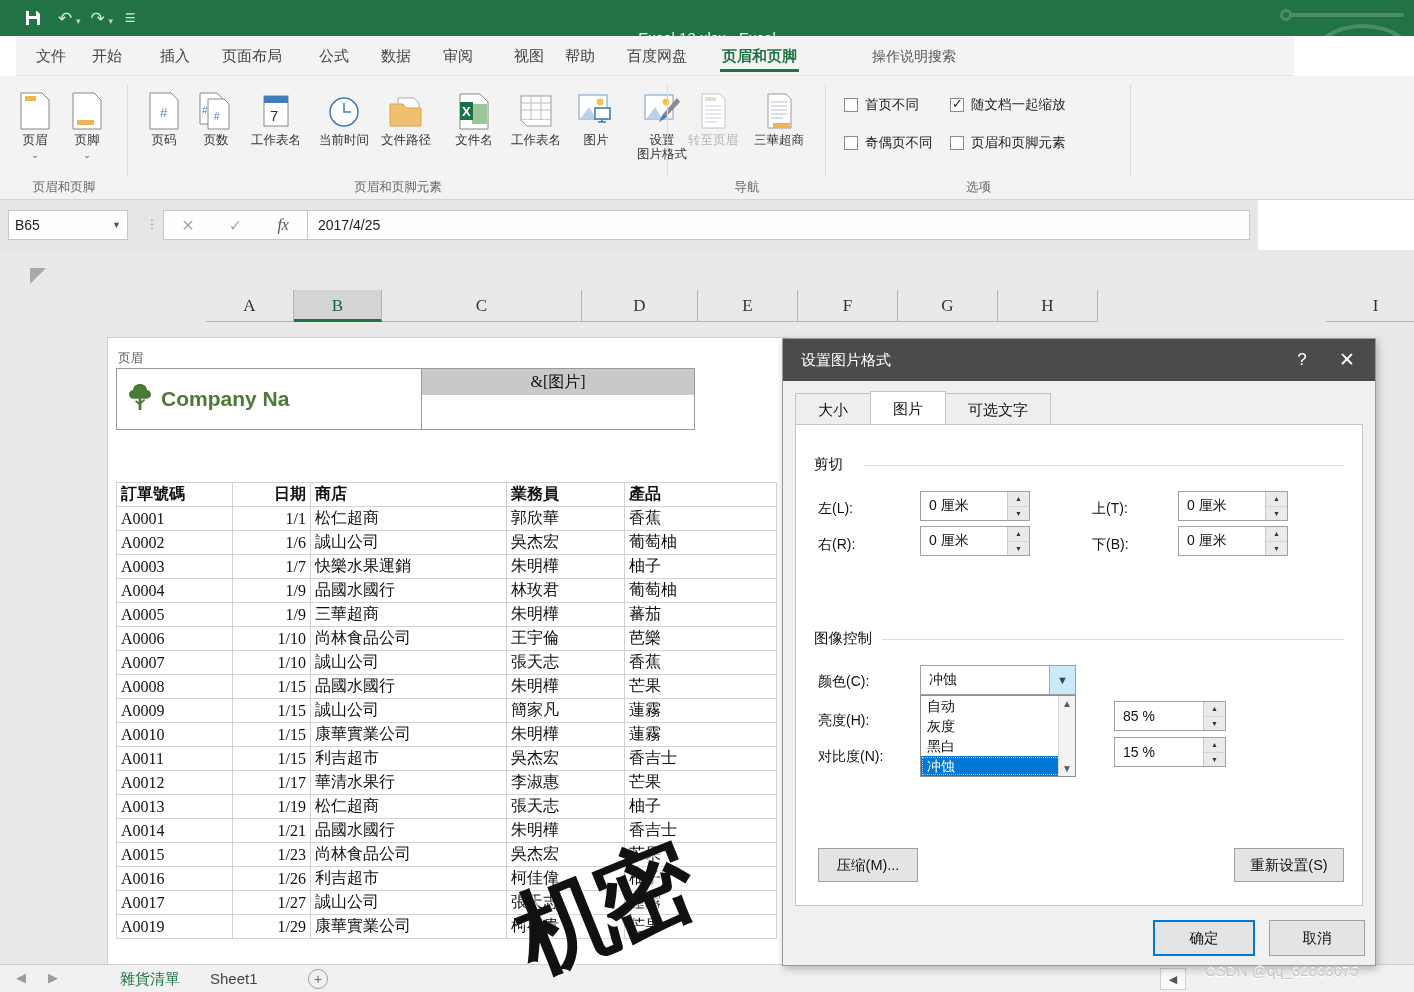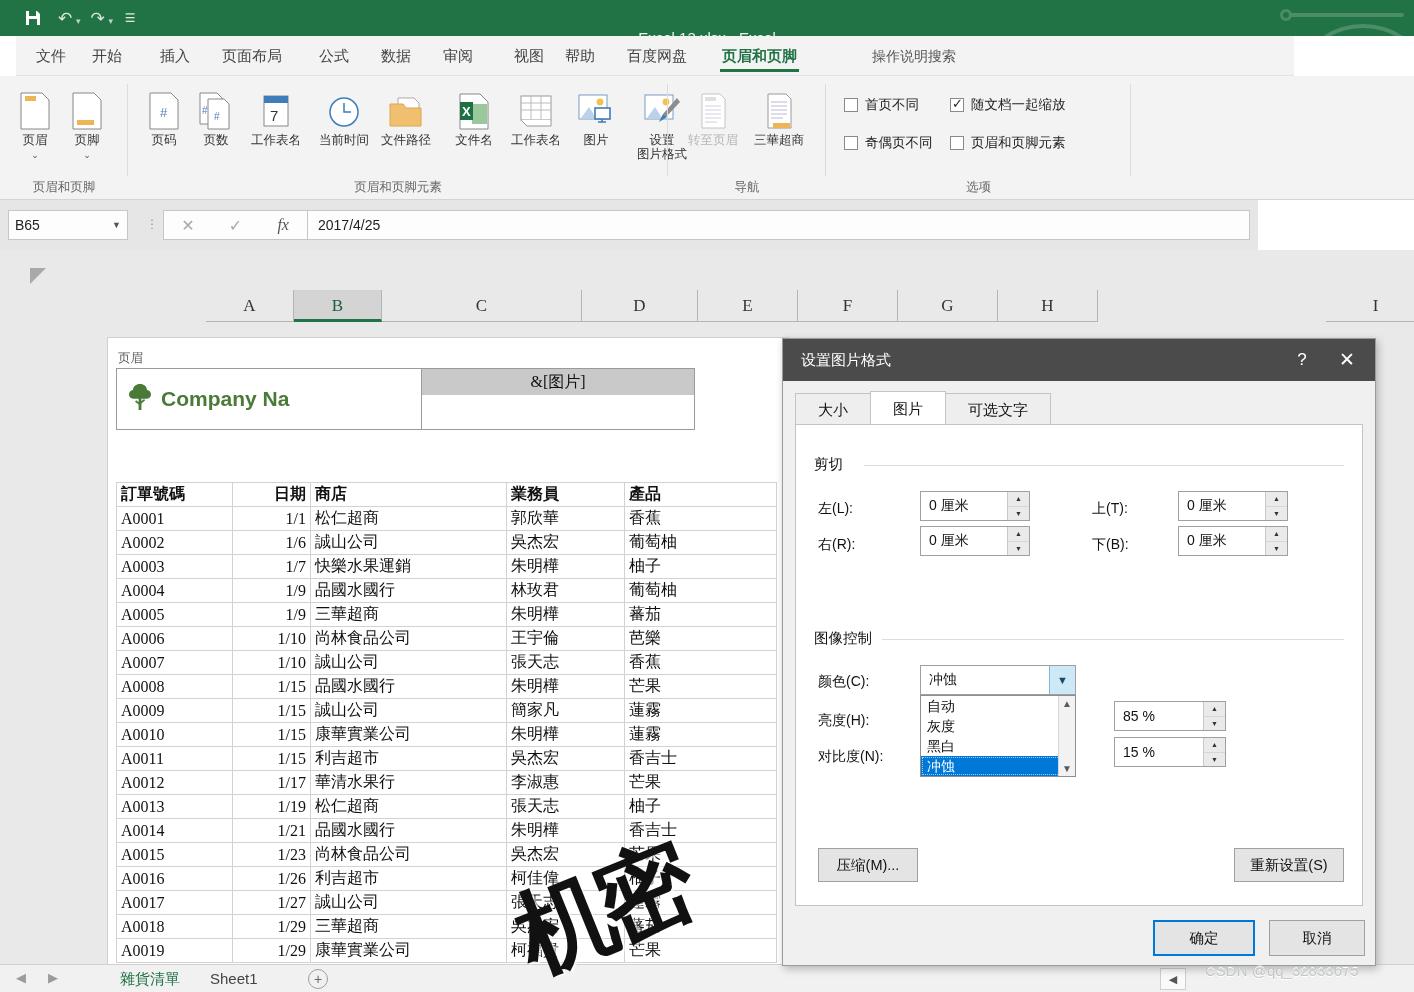--- a/index.html
+++ b/index.html
@@ -803,27 +803,20 @@
           <td class="c-prod">柚子</td>
         </tr>
         <tr>
           <td class="c-order">A0017</td>
           <td class="c-date">1/27</td>
           <td class="c-store">誠山公司</td>
           <td class="c-sales">張天志</td>
           <td class="c-prod">蓮霧</td>
         </tr>
         <tr>
-          <td class="c-order">A0018</td>
-          <td class="c-date">1/29</td>
-          <td class="c-store">三華超商</td>
-          <td class="c-sales">吳杰宏</td>
-          <td class="c-prod">蕃茄</td>
-        </tr>
-        <tr>
           <td class="c-order">A0019</td>
           <td class="c-date">1/29</td>
           <td class="c-store">康華實業公司</td>
           <td class="c-sales">柯福貴</td>
           <td class="c-prod">芒果</td>
         </tr>
       </tbody>
   </table>
 
   <div id="stamp">机密</div>

